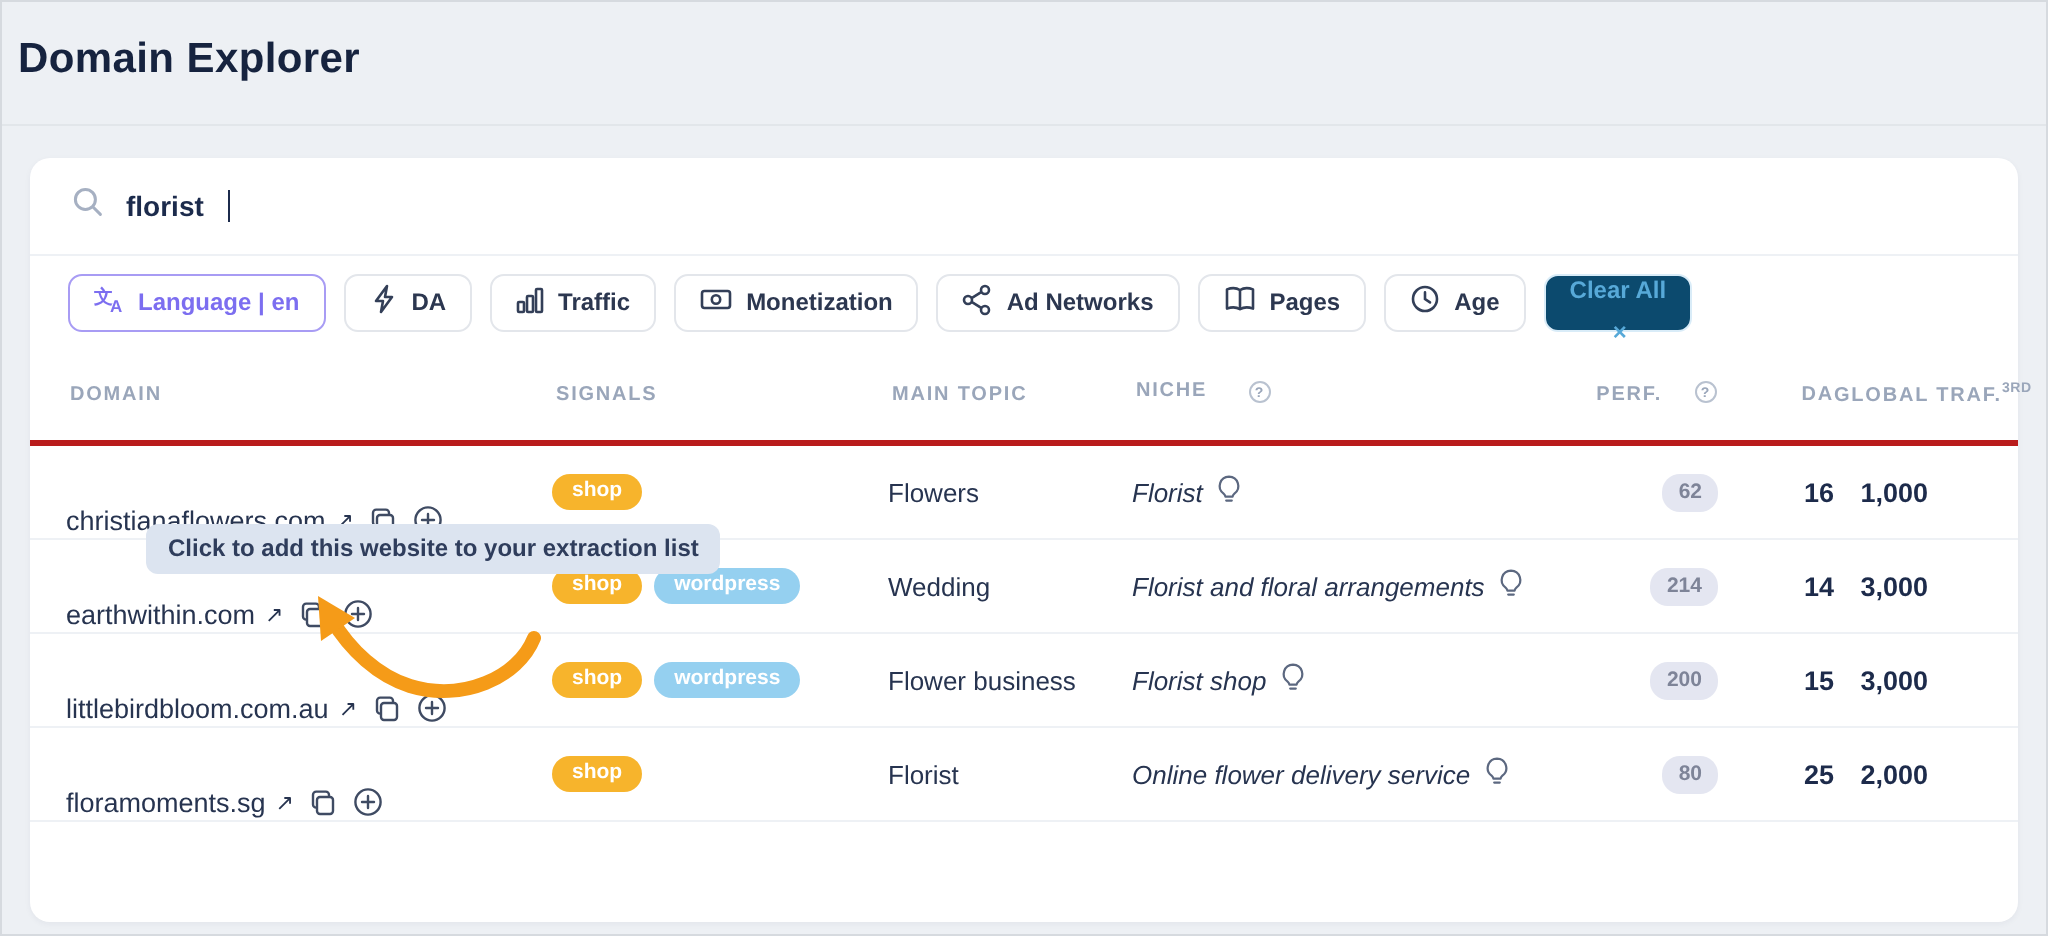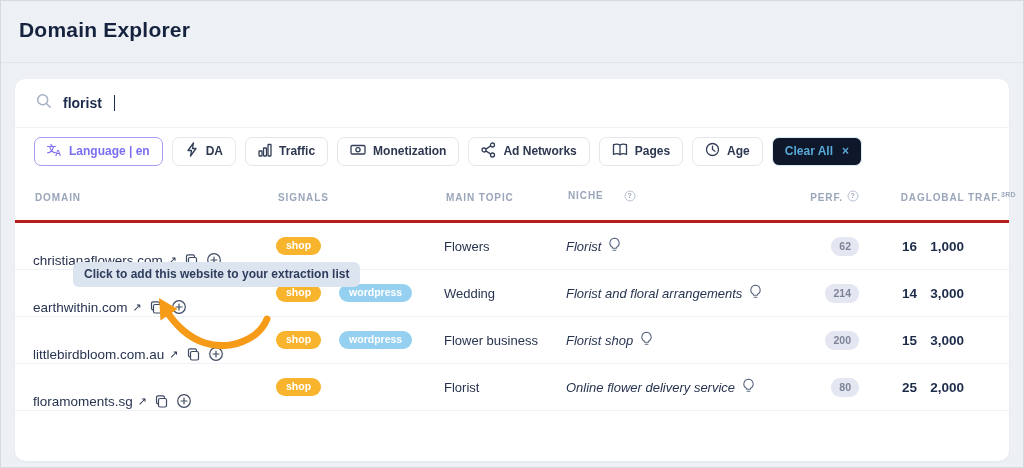--- a/index.html
+++ b/index.html
@@ -3,21 +3,21 @@
 <meta charset="utf-8">
 <style>
   * { margin:0; padding:0; box-sizing:border-box; }
   html,body { background:#e4e7ec; }
   .page {
     position:relative; width:1024px; height:468px;
     background:#edf0f4; border:1px solid #d6dadf; overflow:hidden;
     font-family:"Liberation Sans", sans-serif;
   }
   .page-title {
-    position:absolute; left:18px; top:17px;
+    position:absolute; left:8px; top:17px;
     font-size:21px; font-weight:700; color:#16233f; letter-spacing:.2px;
   }
   .header-divider { position:absolute; top:61px; left:0; right:0; height:1px; background:#e2e6ea; }
 
   .card {
     position:absolute; left:14px; right:14px; top:78px; height:382px;
     background:#ffffff; border-radius:10px;
     box-shadow:0 1px 3px rgba(30,42,70,.05);
   }
 
@@ -37,48 +37,48 @@
   .caret { width:1px; height:16px; background:#1c2b4c; margin-left:1px; }
 
   .filters-row { height:46px; display:flex; align-items:center; gap:9px; padding:0 19px; }
   .fbtn {
     display:inline-flex; align-items:center; gap:7px; height:29px; padding:0 12px;
     background:#fff; border:1px solid #e3e6eb; border-radius:7px;
     font-size:12px; font-weight:700; color:#2c3750; cursor:pointer; white-space:nowrap;
   }
   .fbtn svg { flex:none; }
   .fbtn.language { border-color:#a89cf4; color:#7c6ef0; }
-  .fbtn.clear { background:#0f172a; border-color:#d9ecf8; color:#57a9d8; }
+  .fbtn.clear { background:#0c4a6e; border-color:#d9ecf8; color:#57a9d8;flex-direction:column; }
   .fbtn.clear .x { font-size:12px; margin-left:2px; }
 
   .thead, .trow {
     display:grid; grid-template-columns:243px 168px 122px 1fr 80px 58px 74px;
     align-items:center; padding:0 18px;
   }
   .thead {
     height:49px; border-bottom:3px solid #b91c1c;
     font-size:10px; font-weight:700; letter-spacing:.9px; color:#9aa6ba;padding-left:20px;
   }
   .thead .with-help { display:flex; align-items:flex-start; gap:20px; }
   .thead .right { text-align:right; }
-  .thead .c-perf { display:flex; justify-content:flex-end; align-items:center; gap:4px; }
+  .thead .c-perf { display:flex; justify-content:flex-end; align-items:center; gap:16px; }
   .thead .c-traf { white-space:nowrap; }
   .thead sup { font-size:7px; letter-spacing:.3px; vertical-align:super; }
 
   .trow { height:47px; border-bottom:1px solid #eef1f5; }
   .domain-cell { display:flex; align-items:center; gap:7px; font-size:13.5px; color:#273450;margin-top:28px; }
   .ext { font-size:11px; color:#273450; margin-left:-2px; }
   .icon-btn { display:inline-flex; cursor:pointer; }
   .signals-cell { display:flex; gap:6px; }
   .badge {
     font-size:10.5px; font-weight:700; color:#fff; padding:3px 10px 4px;
     border-radius:10px; line-height:1;
   }
   .badge.shop { background:#f7b42c;padding-left:10px; }
-  .badge.wp   { background:#95d0f0;margin-left:12px; }
+  .badge.wp   { background:#95d0f0; }
   .topic-cell { font-size:13px; color:#273450; }
   .niche-cell { display:flex; align-items:center; gap:6px; font-size:13px; font-style:italic; color:#273450; }
   .perf-cell { text-align:right; }
   .perf-badge {
     display:inline-block; background:#e4e6f1; color:#7e8498;
     font-size:10.5px; font-weight:700; padding:3px 8px 4px; border-radius:9px; min-width:15px; text-align:center;
   }
   .da-cell   { text-align:right; font-size:13.5px; font-weight:700; color:#1d2b4b; }
   .traf-cell { text-align:right; padding-right:27px; font-size:13.5px; font-weight:700; color:#1d2b4b; }
 

